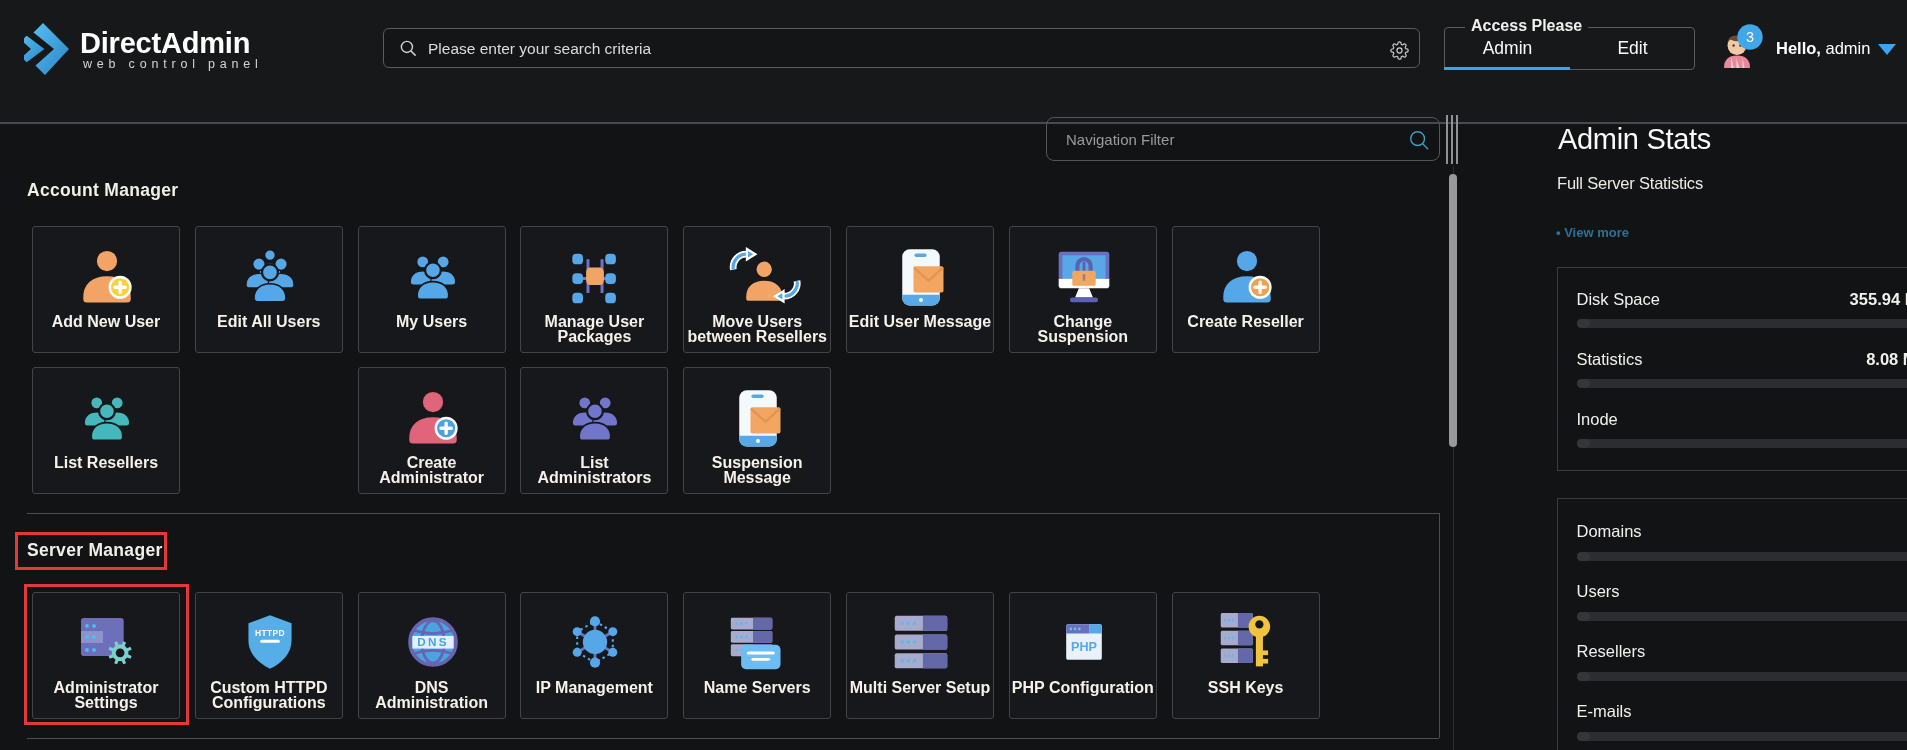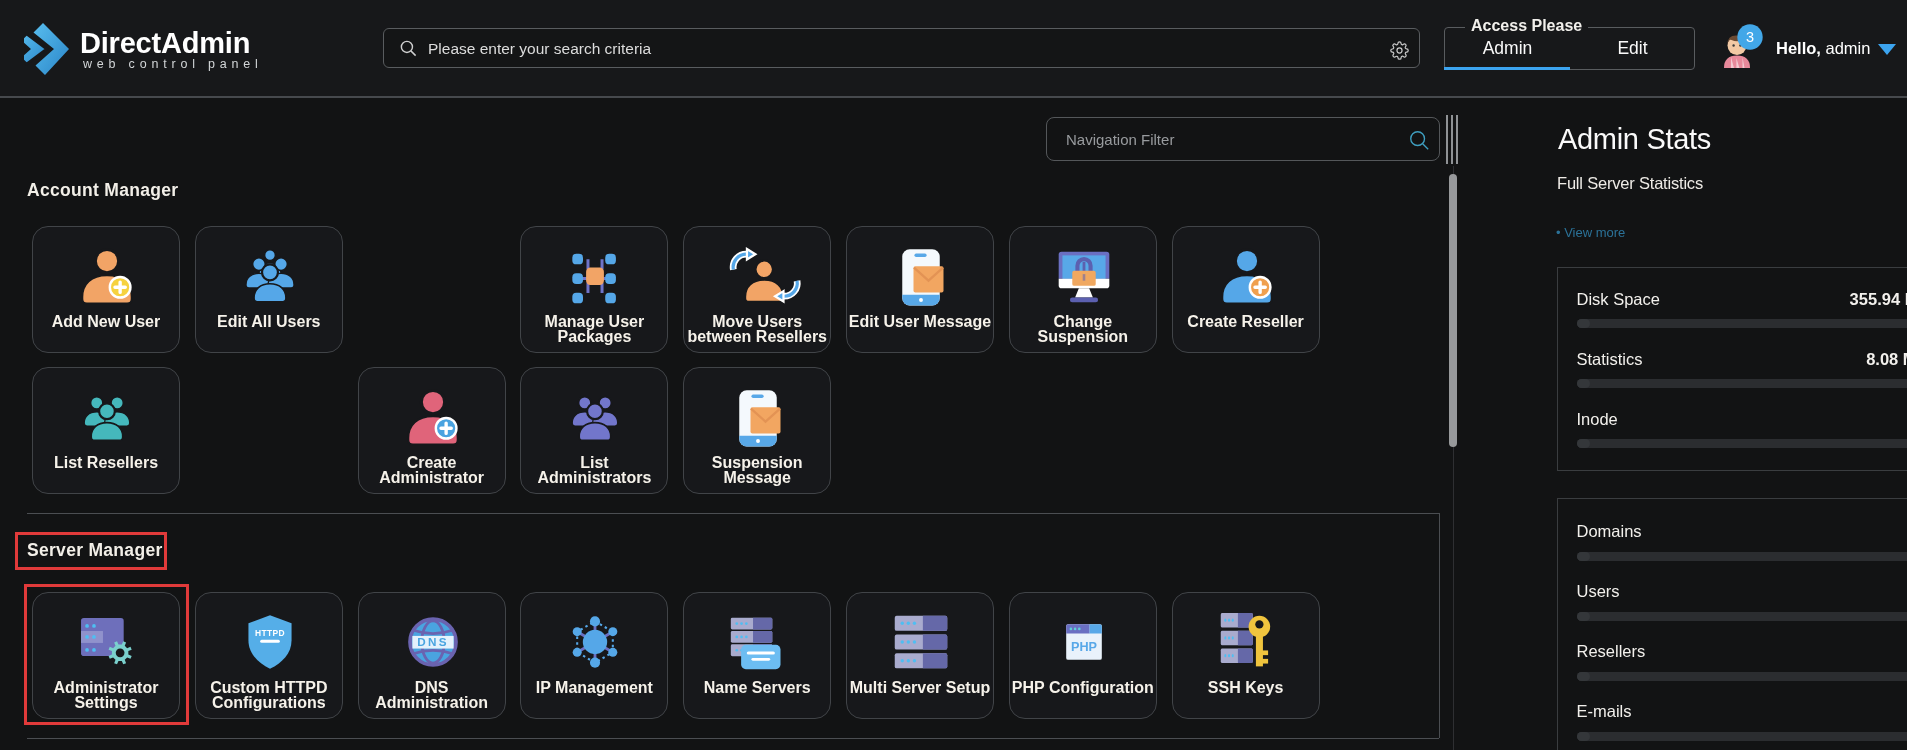--- a/index.html
+++ b/index.html
@@ -1,17 +1,17 @@
 <!DOCTYPE html>
 <html><head>
 <meta charset="utf-8">
 <style>
 *{margin:0;padding:0;box-sizing:border-box}
 html,body{width:1907px;height:750px;overflow:hidden;background:#121314;font-family:"Liberation Sans",sans-serif}
-#hdr{position:absolute;left:0;top:0;width:1907px;height:98px;background:#17181a;border-bottom:2px solid #46494d}
+#hdr{position:absolute;left:0;top:0;width:1907px;height:124px;background:#17181a;border-bottom:2px solid #46494d}
 #logo{position:absolute;left:24px;top:22px;width:46px;height:54px}
 #lgt{position:absolute;left:80px;top:29.2px;color:#fff;font-size:29px;font-weight:700;letter-spacing:-.2px;line-height:28px}
 #lgs{position:absolute;left:83px;top:57px;color:#d3d6d8;font-size:12.5px;letter-spacing:4.8px;font-weight:400}
 #srch{position:absolute;left:383px;top:28px;width:1037px;height:40px;border:1px solid #595c5f;border-radius:6px;background:#141516}
 #srch .ph{position:absolute;left:44px;top:11px;font-size:15.5px;color:#dcdcdc}
 #srch svg{position:absolute}
 #acc{position:absolute;left:1444px;top:27px;width:251px;height:43px;border:1px solid #595c5f;border-radius:4px}
 #acc .leg{position:absolute;left:20px;top:-11px;background:#17181a;padding:0 6px;font-size:16px;font-weight:700;color:#f2f0ec}
 #acc .tab{position:absolute;top:0;width:125px;height:100%;text-align:center;line-height:41px;font-size:17.5px;color:#fafafa}
 #acc .ul{position:absolute;left:-1px;bottom:-1px;width:126px;height:3px;background:#3ca4ef}
@@ -20,29 +20,29 @@
 #caret{position:absolute;left:1878px;top:44px;width:0;height:0;border-left:9px solid transparent;border-right:9px solid transparent;border-top:11px solid #3ca4ef}
 #main{position:absolute;left:0;top:100px;width:1466px;height:650px}
 #navf{position:absolute;left:1046px;top:17px;width:394px;height:44px;border:1px solid #54575a;border-radius:8px}
 #navf .ph{position:absolute;left:19px;top:13px;font-size:15px;color:#989b9e}
 .grip{position:absolute;top:15px;width:2px;height:49px;background:#8f9295}
 #sbtrack{position:absolute;left:1453px;top:66px;width:1px;height:584px;background:#2e2f32}
 #sbthumb{position:absolute;left:1449px;top:74px;width:8px;height:273px;border-radius:4px;background:#97999b}
 .sect{position:absolute;left:27px;font-size:17.5px;font-weight:700;letter-spacing:.3px;color:#f2efe8}
 .hr{position:absolute;left:27px;width:1412px;height:1.4px;background:#4b4e52}
 #svline{position:absolute;left:1439px;top:413px;width:1.4px;height:225px;background:#4b4e52}
-.card{position:absolute;width:148px;height:127px;background:#17181b;border:1px solid #414448;border-radius:16px}
+.card{position:absolute;width:148px;height:127px;background:#17181b;border:1px solid #414448;border-radius:3px}
 .card svg{position:absolute;left:44px;top:19px;width:60px;height:60px}
 .lb{position:absolute;top:88px;left:1px;right:1px;text-align:center;font-size:16px;line-height:14.5px;font-weight:700;color:#f6f2ea}
 .redbox{position:absolute;border:3.5px solid #e13a3a}
 #aside{position:absolute;left:1544px;top:98px;width:437px;height:702px}
 #astitle{position:absolute;left:14px;top:24.5px;font-size:29px;font-weight:400;letter-spacing:-.3px;color:#fafafa}
 #aschev{position:absolute;left:375px;top:33px;width:30px;height:17px}
 #assub{position:absolute;left:13px;top:75.7px;font-size:16.5px;letter-spacing:-.2px;color:#eeebe6}
-#asview{position:absolute;left:12px;top:127px;font-size:13px;font-weight:400;color:#2b7298}
+#asview{position:absolute;left:12px;top:127px;font-size:13px;font-weight:700;color:#2b7298}
 .sbox{position:absolute;left:12.5px;width:393px;border:1px solid #3a3d40}
 .srow-l{position:absolute;left:32.5px;font-size:16.5px;font-weight:400;color:#f2f0ec}
 .srow-v{position:absolute;right:52.5px;font-size:16.5px;font-weight:700;color:#f2f0ec;text-align:right}
 .sbar{position:absolute;left:32.5px;width:352px;height:9px;border-radius:5px;background:#2b2d30}
 .sbar i{position:absolute;left:0;top:0;height:9px;width:13px;border-radius:5px;background:#34373a}
 </style>
 </head>
 <body>
 <div id="hdr">
   <svg id="logo" viewBox="0 0 46 54">
@@ -167,20 +167,26 @@
         <path d="M46 38.5 V49.5 M40.5 44 H51.5" stroke="#fff" stroke-width="3.6" stroke-linecap="round"></path>
       </svg>
       <div class="lb">Add New User</div>
     </div>
   <div class="card" style="left:194.8px;top:126px">
       <svg viewBox="0 0 64 64">
         <use href="#igrp4" fill="#55a7e8"></use>
       </svg>
       <div class="lb">Edit All Users</div>
     </div>
+  <div class="card" style="left:357.6px;top:126px">
+      <svg viewBox="0 0 64 64">
+        <use href="#igrp3" fill="#55a7e8"></use>
+      </svg>
+      <div class="lb">My Users</div>
+    </div>
   <div class="card" style="left:520.4px;top:126px">
       <svg viewBox="0 0 64 64">
         <path d="M24.5 14 V25 M39.5 14 V25 M24.5 50 V39 M39.5 50 V39 M14 34.7 H24 M50 34.7 H40" stroke="#6f74c9" stroke-width="3.2" fill="none"></path>
         <rect x="22.5" y="23" width="19" height="18.5" rx="4.5" fill="#f2a466"></rect>
         <rect x="7.8" y="8.2" width="11.4" height="11.4" rx="4.2" fill="#55a7e8"></rect>
         <rect x="42.9" y="8.2" width="11.4" height="11.4" rx="4.2" fill="#55a7e8"></rect>
         <rect x="7.8" y="29" width="11.4" height="11.4" rx="4.2" fill="#55a7e8"></rect>
         <rect x="42.9" y="29" width="11.4" height="11.4" rx="4.2" fill="#55a7e8"></rect>
         <rect x="7.8" y="49.8" width="11.4" height="11.4" rx="4.2" fill="#55a7e8"></rect>
         <rect x="42.9" y="49.8" width="11.4" height="11.4" rx="4.2" fill="#55a7e8"></rect>

